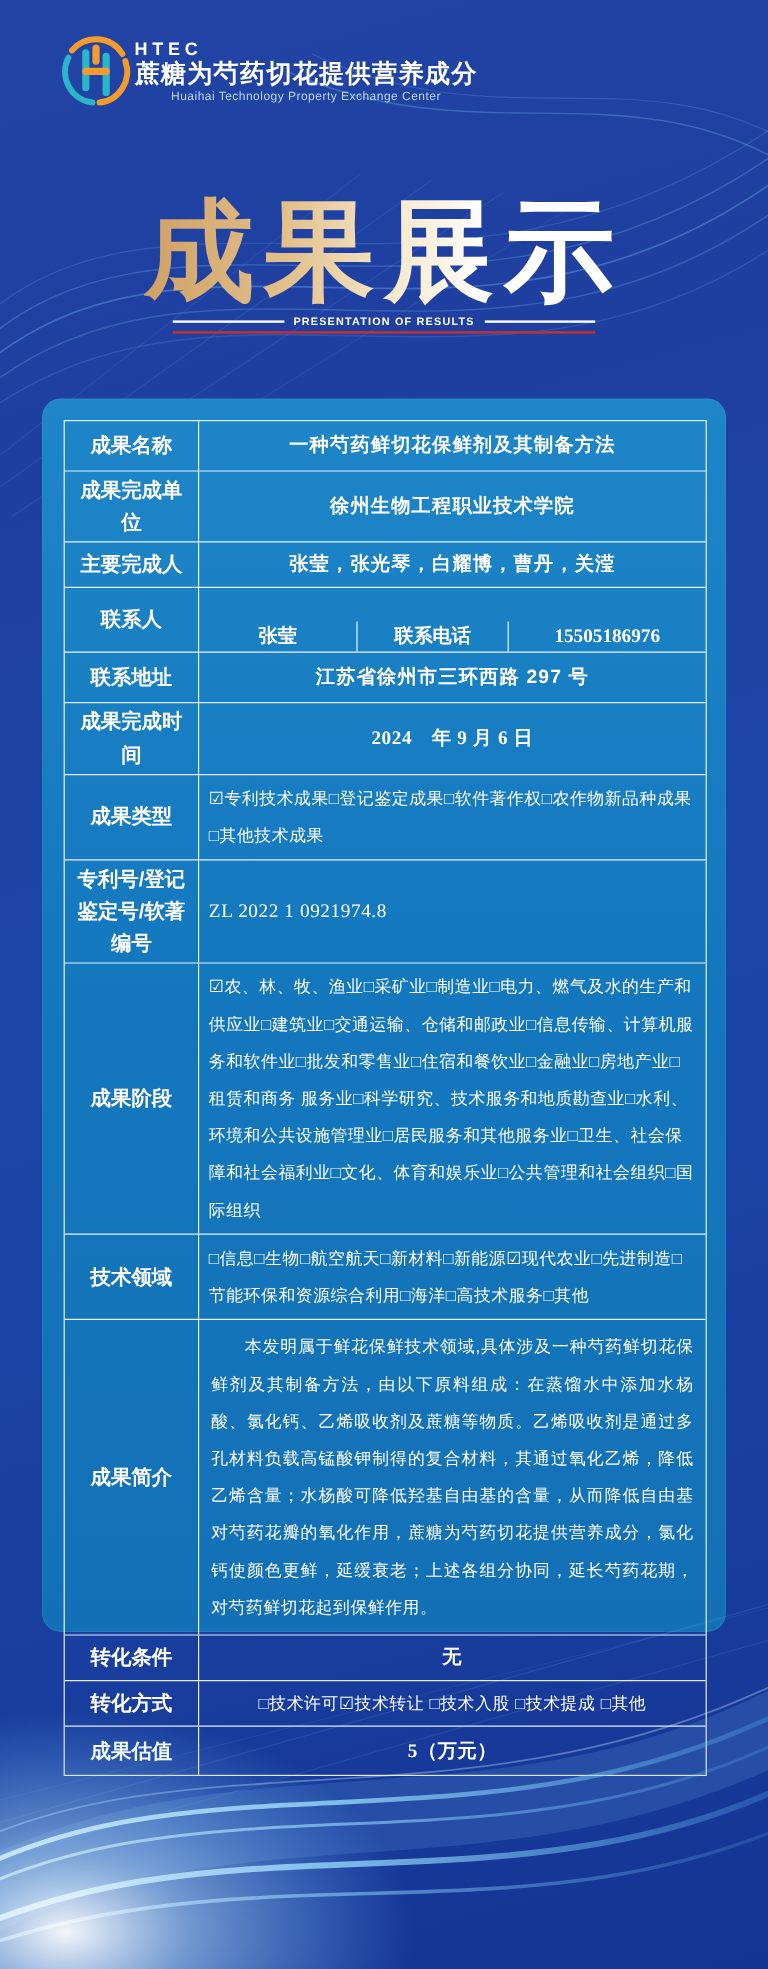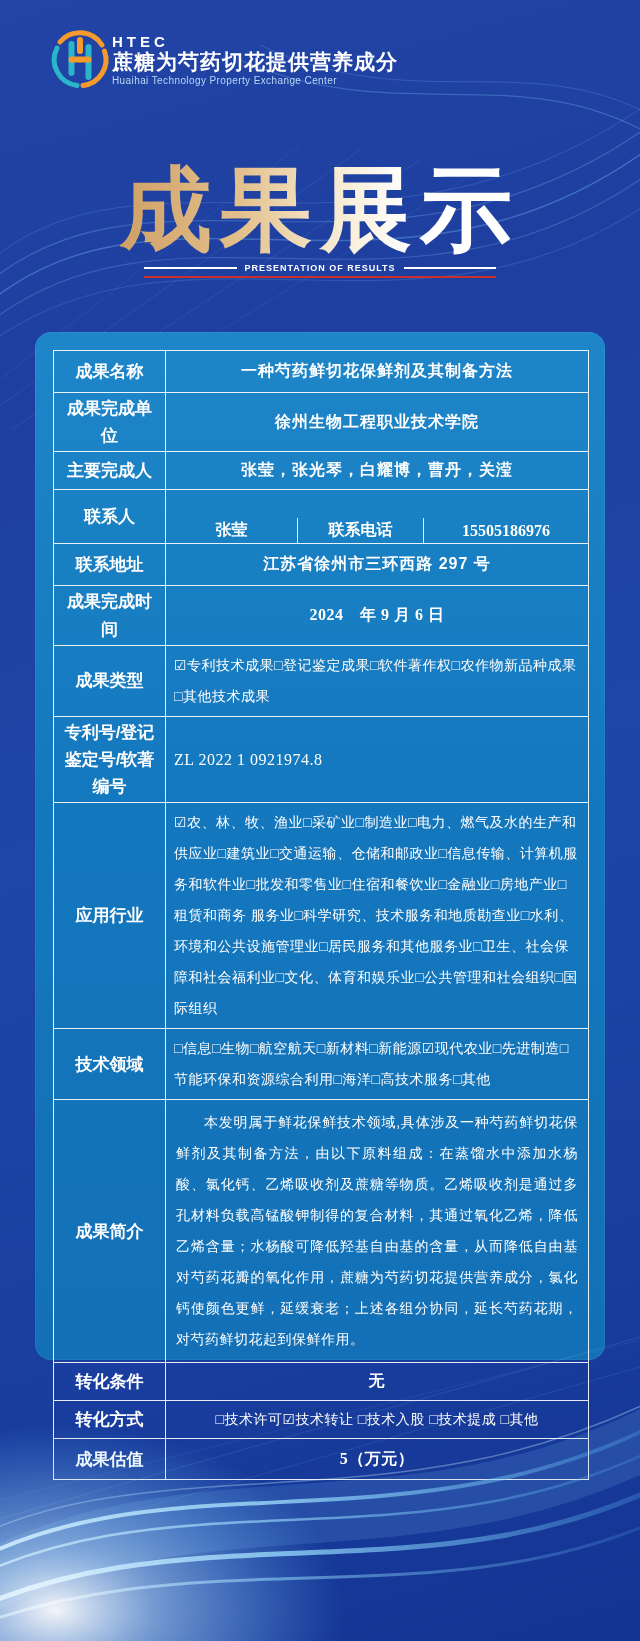--- a/index.html
+++ b/index.html
@@ -7,21 +7,21 @@
     width:640px;height:1641px;position:relative;overflow:hidden;
     font-family:"Liberation Sans","DejaVu Sans",sans-serif;color:#ffffff;
     background:linear-gradient(165deg,#2144a6 0%,#1e3f9f 22%,#1d46a8 48%,#1a41a2 70%,#143493 100%);
   }
   svg.deco{position:absolute;left:0;pointer-events:none;}
   
   .brand{position:absolute;top:28px;left:48px;display:flex;align-items:center;}
   .brand-text{display:flex;flex-direction:column;line-height:1.15;}
   .brand-abbr{font-size:15px;font-weight:bold;letter-spacing:4px;color:#ffffff;}
   .brand-zh{font-size:21px;font-weight:bold;color:#ffffff;letter-spacing:1px;}
-  .brand-en{font-size:10px;color:#b9d7f3;letter-spacing:.4px;margin-top:1px;}
+  .brand-en{font-size:10px;color:#b9d7f3;letter-spacing:.4px;margin-top:1px;text-align:center;}
   
   .banner{position:absolute;top:160px;left:0;width:640px;text-align:center;}
   .banner-title{
     display:inline-block;font-size:92px;font-weight:bold;letter-spacing:8px;line-height:1.1;
     background:linear-gradient(90deg,#cfa066 0%,#e3c08b 30%,#f6e8cd 52%,#ffffff 72%,#ffffff 100%);
     -webkit-background-clip:text;background-clip:text;color:transparent;
     font-family:"Liberation Serif","DejaVu Serif",serif;
   }
   .banner-sub{position:relative;width:352px;margin:2px auto 0;display:flex;align-items:center;padding-bottom:5px;}
   .banner-sub .line{flex:1;height:2px;background:#ffffff;}
@@ -141,21 +141,21 @@
       <div class="lbl">成果类型</div>
       <div class="val left">☑专利技术成果□登记鉴定成果□软件著作权□农作物新品种成果□其他技术成果</div>
     </div>
 
     <div class="t-row h64">
       <div class="lbl">专利号/登记鉴定号/软著编号</div>
       <div class="val left serif" style="font-size:16px">ZL 2022 1 0921974.8</div>
     </div>
 
     <div class="t-row h191">
-      <div class="lbl">应用行业</div>
+      <div class="lbl">成果阶段</div>
       <div class="val left">☑农、林、牧、渔业□采矿业□制造业□电力、燃气及水的生产和供应业□建筑业□交通运输、仓储和邮政业□信息传输、计算机服务和软件业□批发和零售业□住宿和餐饮业□金融业□房地产业□租赁和商务 服务业□科学研究、技术服务和地质勘查业□水利、环境和公共设施管理业□居民服务和其他服务业□卫生、社会保障和社会福利业□文化、体育和娱乐业□公共管理和社会组织□国际组织</div>
     </div>
 
     <div class="t-row h66">
       <div class="lbl">技术领域</div>
       <div class="val left">□信息□生物□航空航天□新材料□新能源☑现代农业□先进制造□节能环保和资源综合利用□海洋□高技术服务□其他</div>
     </div>
 
     <div class="t-row h222">
       <div class="lbl">成果简介</div>

